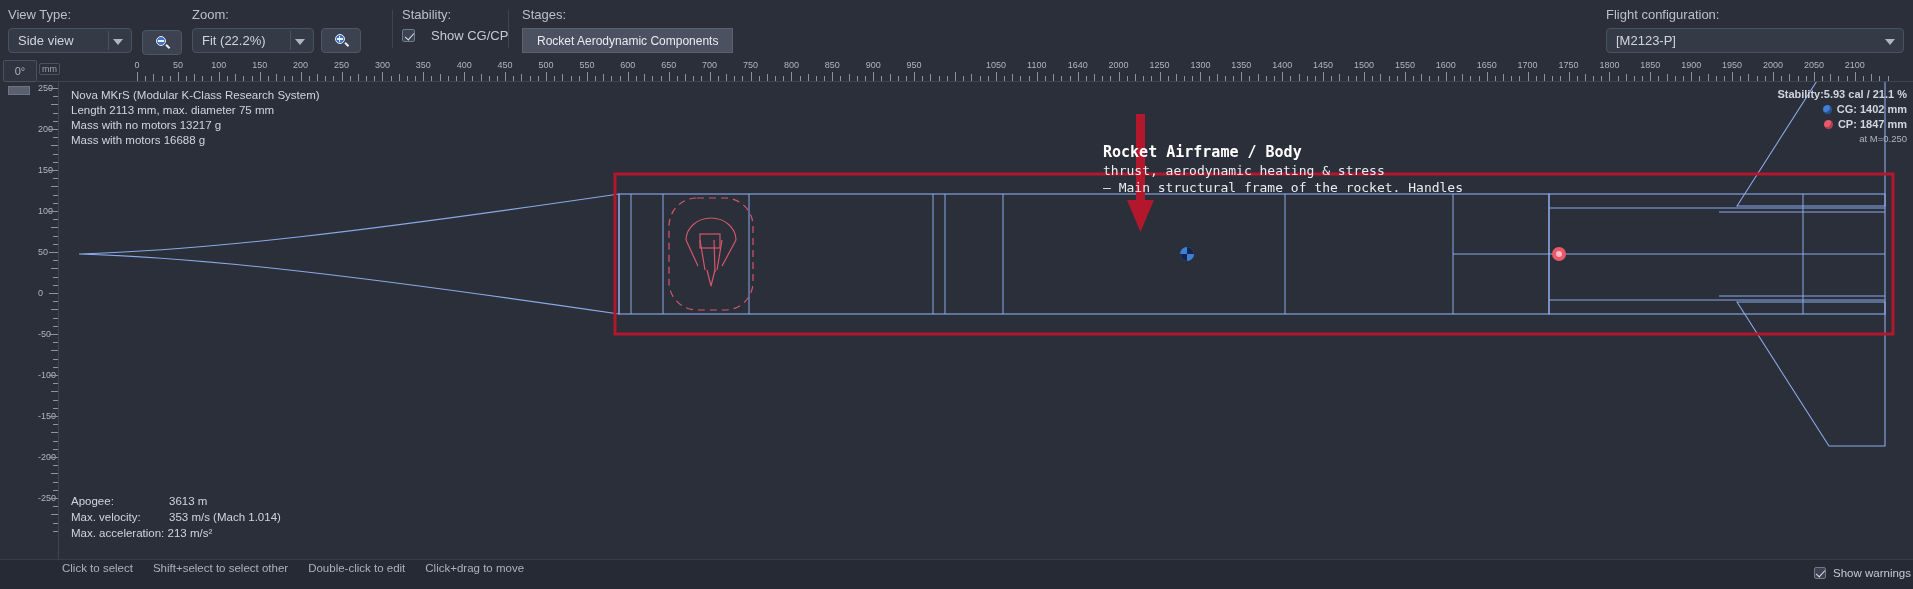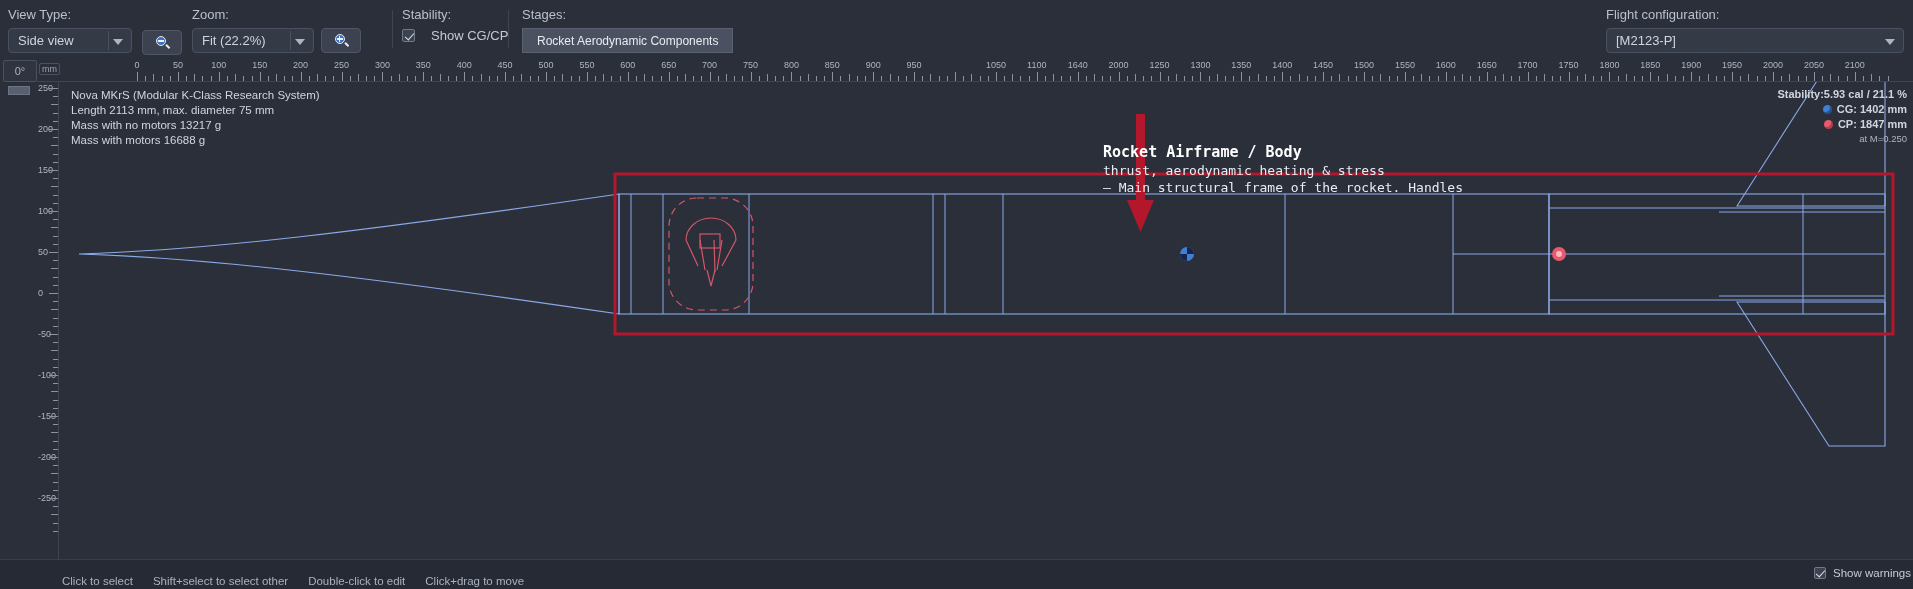--- a/index.html
+++ b/index.html
@@ -141,21 +141,21 @@
     font-family: "DejaVu Sans Mono", monospace; font-size: 13px;
     color: #e9ecf2; line-height: 17px; white-space: nowrap;
   }
 
   
   .statusbar {
     position: absolute; left: 0; bottom: 0; width: 1913px; height: 30px;
     background: #262a34; border-top: 1px solid #383e4a;
   }
   .status-hints {
-    position: absolute; left: 62px; top: 15px;
+    position: absolute; left: 62px; top: 2px;
     display: flex; gap: 20px;
   }
   .hint { font-size: 11.5px; color: #aab2c0; white-space: nowrap; }
   .status-right {
     position: absolute; right: 2px; top: 7px; display: flex; align-items: center; gap: 7px;
   }
   .status-right .chkbox { width: 12px; height: 12px; }
   .status-right .chkbox::after { left: 3px; top: 0px; width: 4px; height: 8px; }
   .warn-label { font-size: 11.5px; color: #c3cad6; white-space: nowrap; }
 </style>
@@ -646,20 +646,32 @@
       <div class="stab-line">Stability:5.93 cal / 21.1 %</div>
       <div class="stab-line">
         <span class="dotcg"></span><span>CG: 1402 mm</span>
       </div>
       <div class="stab-line">
         <span class="dotcp"></span><span>CP: 1847 mm</span>
       </div>
       <div class="stab-sub">at M=0.250</div>
     </div>
 
+    <div class="perf-block">
+      <div class="perf-row">
+        <span class="k">Apogee:</span><span>3613 m</span>
+      </div>
+      <div class="perf-row">
+        <span class="k">Max. velocity:</span><span>353 m/s  (Mach 1.014)</span>
+      </div>
+      <div class="perf-row">
+        <span>Max. acceleration:</span>
+        <span>213 m/s²</span>
+      </div>
+    </div>
   </div>
 
   <div class="annot">
     <div class="annot-title">Rocket Airframe / Body</div>
     <div class="annot-body">thrust, aerodynamic heating &amp; stress</div>
     <div class="annot-body">– Main structural frame of the rocket. Handles</div>
   </div>
 
   <div class="statusbar">
     <div class="status-hints" id="hints">

